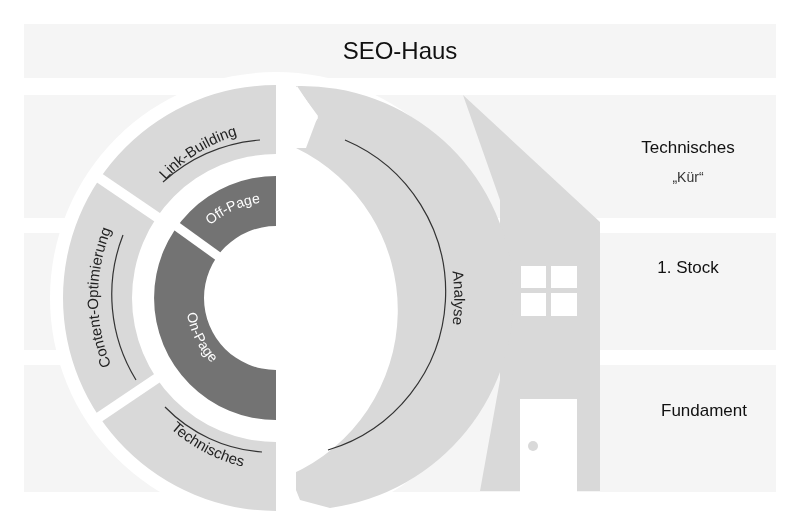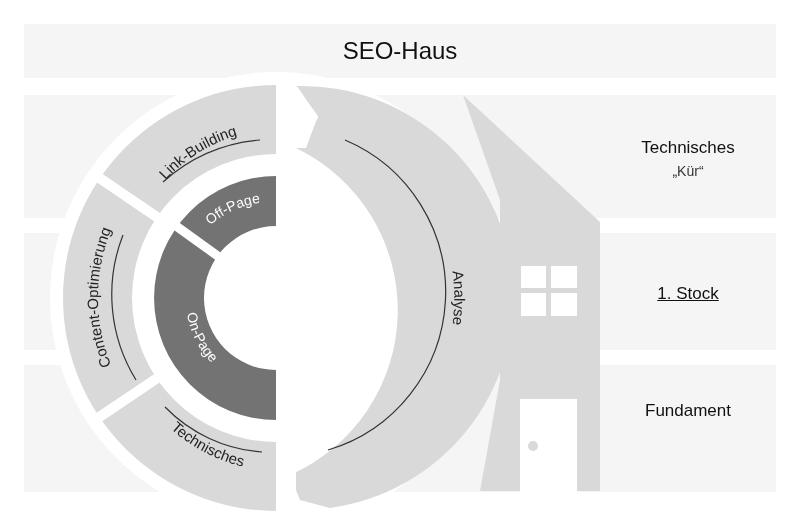--- a/index.html
+++ b/index.html
@@ -3,21 +3,21 @@
 <meta charset="utf-8">
 <style>
   html,body{margin:0;padding:0;background:#ffffff;}
   body{width:800px;height:515px;position:relative;overflow:hidden;font-family:"Liberation Sans","DejaVu Sans",sans-serif;}
   .band{position:absolute;left:24px;width:752px;background:#f5f5f5;}
   #title-band{top:24px;height:54px;display:flex;align-items:center;justify-content:center;}
   #title-band span{font-size:24px;color:#111;}
   #diagram{position:absolute;left:0;top:0;width:800px;height:515px;}
   .label-block{position:absolute;left:600px;width:176px;text-align:center;color:#111;}
   .label-block .main{font-size:17px;display:block;}
-  .label-block .sub{font-size:14px;color:#333;display:block;margin-top:5px;}
+  .label-block .sub{font-size:14px;color:#333;display:block;margin-top:11px;}
 </style>
 </head>
 <body>
 
 <div class="band" id="title-band">
   <span>SEO-Haus</span>
 </div>
 <div class="band" style="top:95px;height:123px;"></div>
 <div class="band" style="top:233px;height:117px;"></div>
 <div class="band" style="top:365px;height:127px;"></div>
@@ -77,18 +77,18 @@
   <text font-size="14" fill="#ffffff"><textPath href="#arc-off" startOffset="50%" text-anchor="middle">Off-Page</textPath></text>
   <text font-size="14" fill="#ffffff"><textPath href="#arc-on" startOffset="50%" text-anchor="middle">On-Page</textPath></text>
 
   <rect x="276" y="80" width="20" height="440" fill="#ffffff"></rect>
 </svg>
 
 <div class="label-block" style="top:138px;">
   <span class="main">Technisches</span>
   <span class="sub">„Kür“</span>
 </div>
-<div class="label-block" style="top:284px;text-decoration:underline;">
+<div class="label-block" style="top:258px;">
   <span class="main">1. Stock</span>
 </div>
-<div class="label-block" style="top:401px;">
+<div class="label-block" style="top:401px;padding-left:16px;">
   <span class="main">Fundament</span>
 </div>
 
 </body></html>

